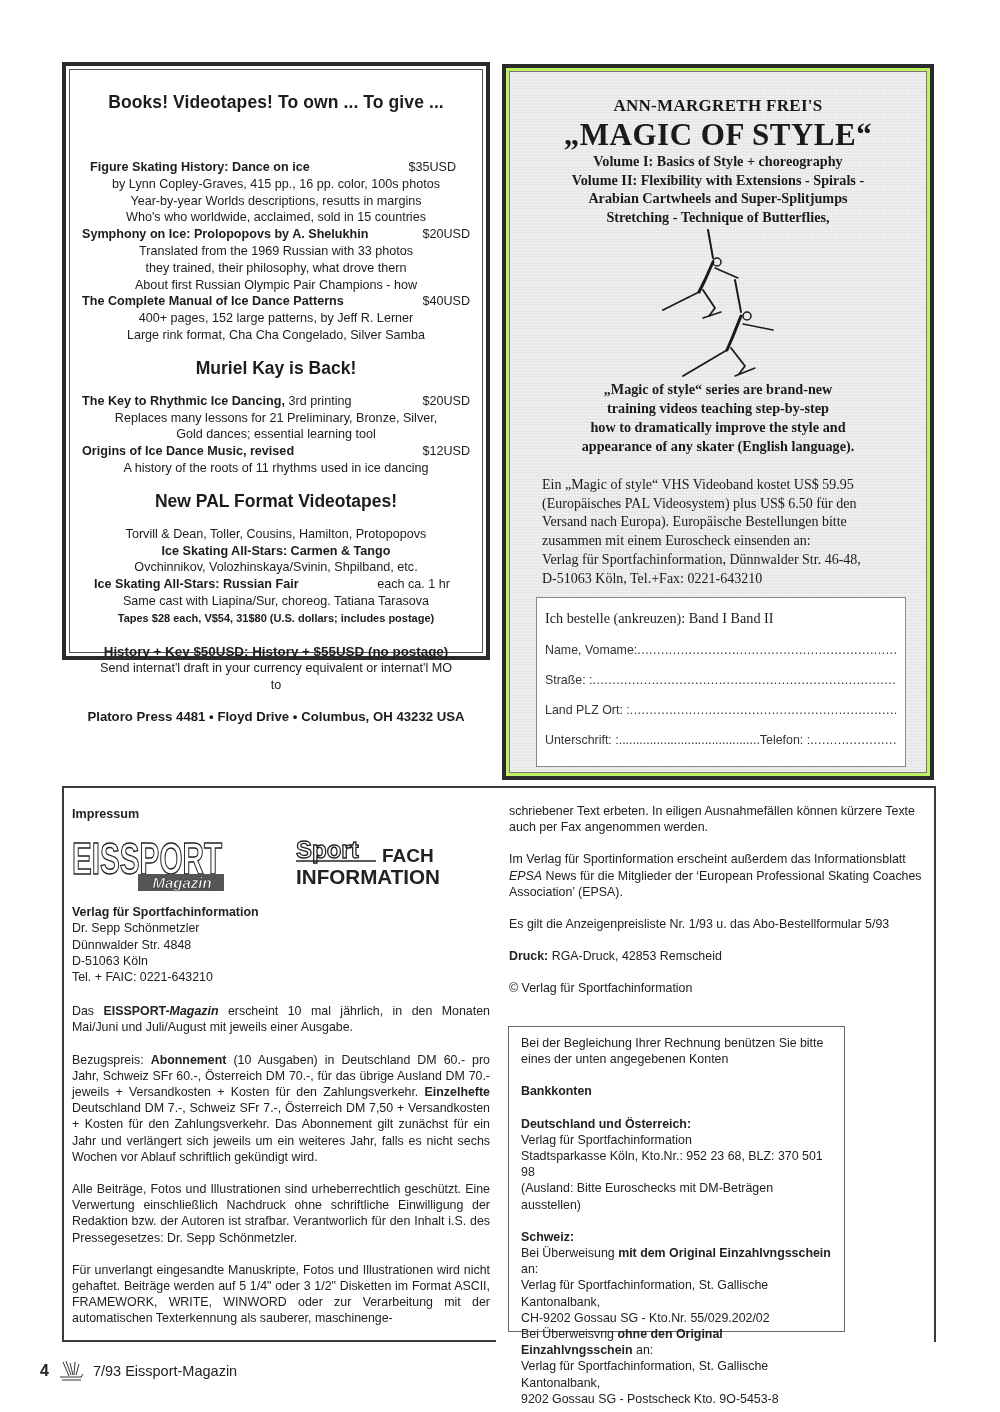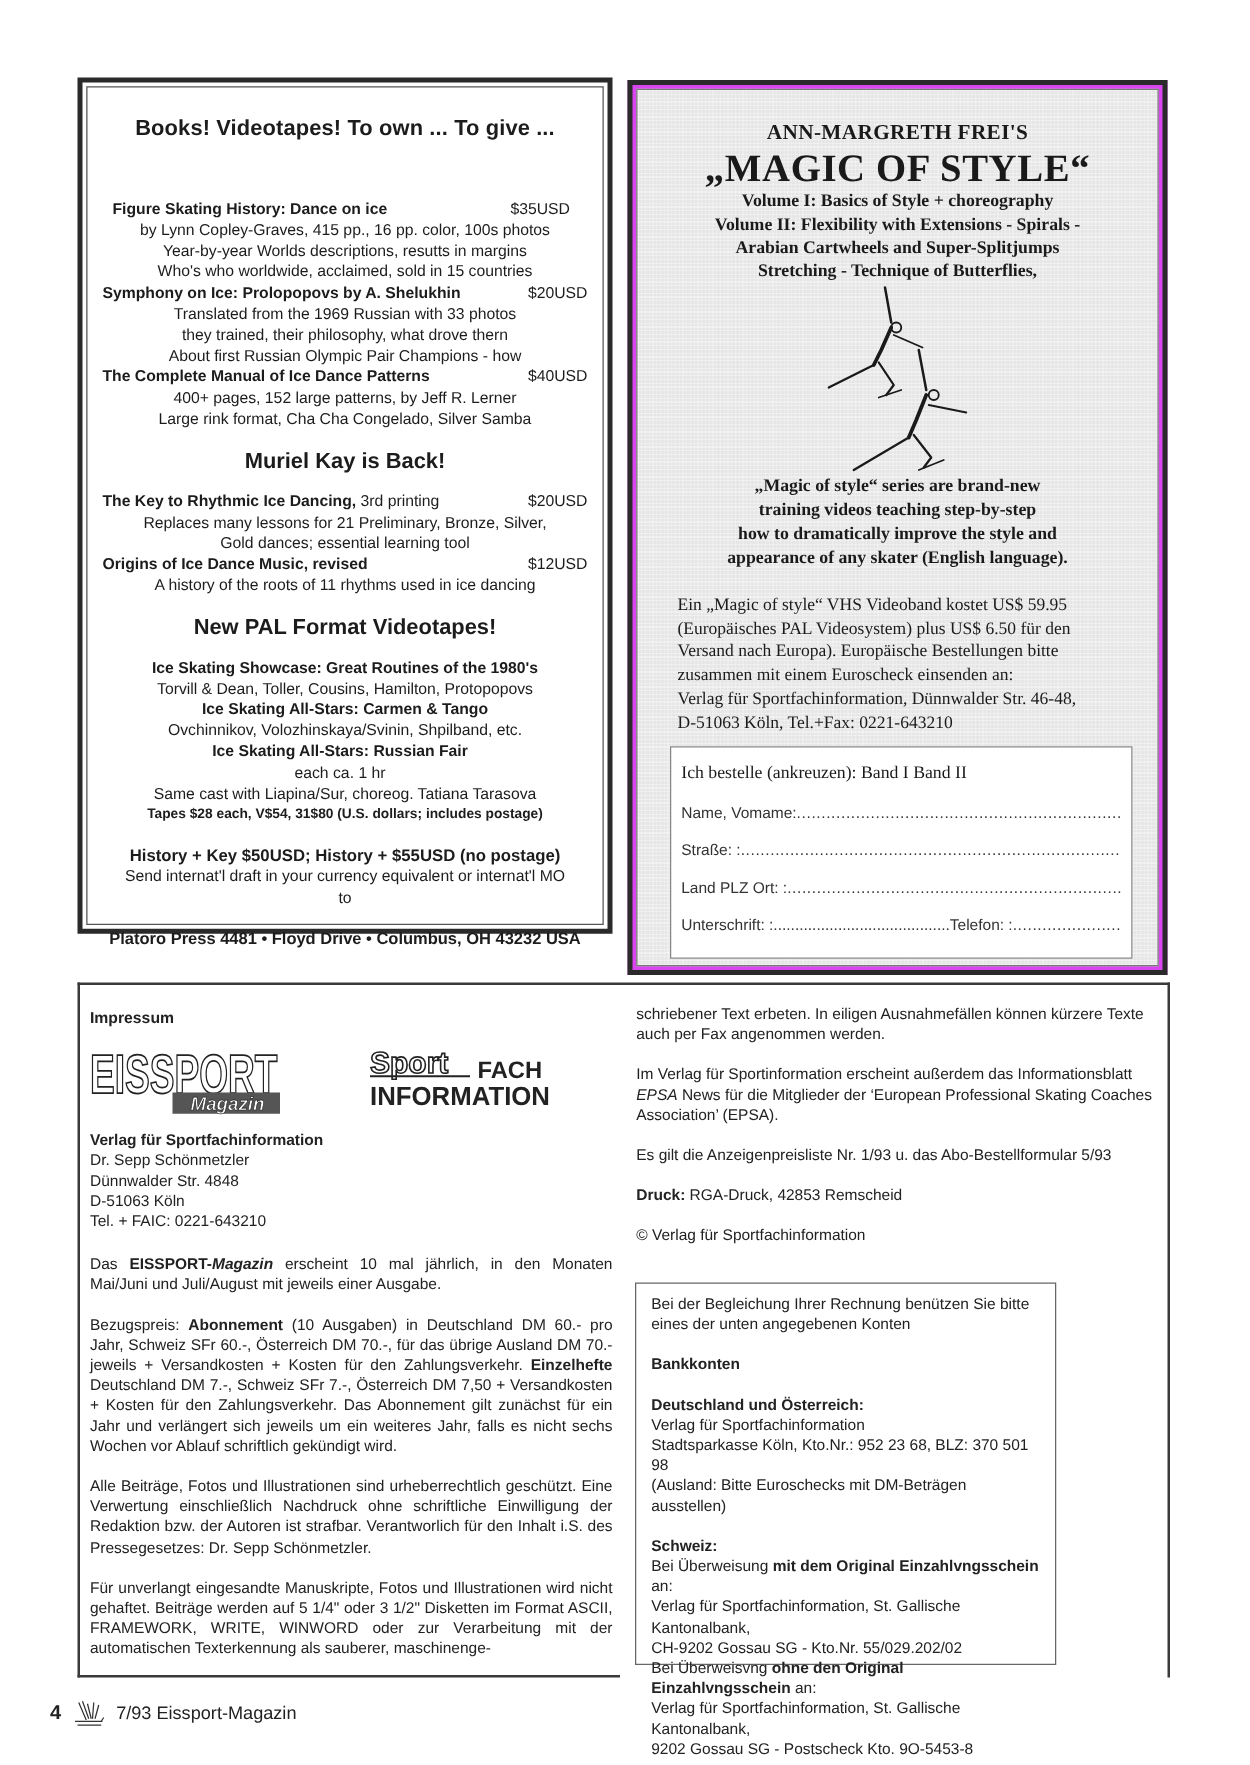--- a/index.html
+++ b/index.html
@@ -1,20 +1,20 @@
 <!DOCTYPE html>
 <html><head>
 <meta charset="utf-8">
 <style>
   html, body { margin: 0; padding: 0; background: #ffffff; }
   body { width: 1000px; height: 1412px; position: relative; overflow: hidden; color: #1c1c1c; font-family: "Liberation Sans", sans-serif; }
 
   
   .box-left {
-    position: absolute; left: 62px; top: 62px; width: 428px; height: 685px;
+    position: absolute; left: 62px; top: 62px; width: 428px; height: 598px;
     border: 4px solid #2a2a2a; box-sizing: border-box; background: #fff;
   }
   .box-left .inner {
     position: absolute; left: 3px; top: 3px; right: 3px; bottom: 3px;
     border: 1px solid #555; box-sizing: border-box; padding: 0 8px;
     text-align: center;
   }
   .ad-h1 { font-weight: bold; font-size: 17.5px; margin-top: 22px; margin-bottom: 46px; letter-spacing: 0.1px; }
   .ad-h2 { font-weight: bold; font-size: 17.5px; margin: 14px 0 14px 0; }
   .line { font-size: 12.6px; line-height: 16.8px; white-space: nowrap; }
@@ -22,21 +22,21 @@
   .row.narrow { padding: 0 18px 0 12px; }
   .b { font-weight: bold; }
   .row-center-bold { font-weight: bold; font-size: 12.6px; line-height: 16.8px; }
   .tapes-line { font-weight: bold; font-size: 11px; line-height: 17px; white-space: nowrap; }
   .hist-line { font-weight: bold; font-size: 13.4px; line-height: 17px; margin-top: 16px; }
   .footer-line { font-weight: bold; font-size: 13.2px; margin-top: 16px; }
 
   
   .box-right {
     position: absolute; left: 502px; top: 64px; width: 432px; height: 716px;
-    border: 4px solid #2a2a2a; box-sizing: border-box; background: #d946ef;
+    border: 4px solid #2a2a2a; box-sizing: border-box; background: #bef264;
   }
   .box-right .inner {
     position: absolute; left: 3px; top: 3px; right: 3px; bottom: 3px;
     border: 1px solid #777; box-sizing: border-box;
     background: #e6e6e6;
     background-image: repeating-linear-gradient(0deg, rgba(255,255,255,0.35) 0 1px, transparent 1px 3px),
                       repeating-linear-gradient(90deg, rgba(255,255,255,0.25) 0 1px, transparent 1px 3px);
     font-family: "Liberation Serif", serif; text-align: center; color: #1a1a1a;
   }
   .mos-author { font-weight: bold; font-size: 17px; margin-top: 24px; letter-spacing: 0.3px; }
@@ -133,29 +133,28 @@
       <div class="row">
           <span class="b">Origins of Ice Dance Music, revised</span>
           <span>$12USD</span>
         </div>
       <div class="line">A history of the roots of 11 rhythms used in ice dancing</div>
     </div>
 
     <div class="ad-h2">New PAL Format Videotapes!</div>
 
     <div>
-      <div class="row-center-bold">Ice Skating Showcase: Great Routines of the 1980's</div>
       <div class="line">Torvill &amp; Dean, Toller, Cousins, Hamilton, Protopopovs</div>
     </div>
     <div>
       <div class="row-center-bold">Ice Skating All-Stars: Carmen &amp; Tango</div>
       <div class="line">Ovchinnikov, Volozhinskaya/Svinin, Shpilband, etc.</div>
     </div>
     <div>
-      <div class="row" style="padding:0 24px 0 16px;flex-direction:column;">
+      <div class="row" style="padding:0 24px 0 16px;">
           <span class="b">Ice Skating All-Stars: Russian Fair</span>
           <span>each ca. 1 hr</span>
         </div>
       <div class="line">Same cast with Liapina/Sur, choreog. Tatiana Tarasova</div>
     </div>
     <div class="tapes-line">Tapes $28 each, V$54, 31$80 (U.S. dollars; includes postage)</div>
 
     <div class="hist-line">History + Key $50USD; History + $55USD (no postage)</div>
     <div class="line">Send internat'l draft in your currency equivalent or internat'l MO</div>
     <div class="line">to</div>

